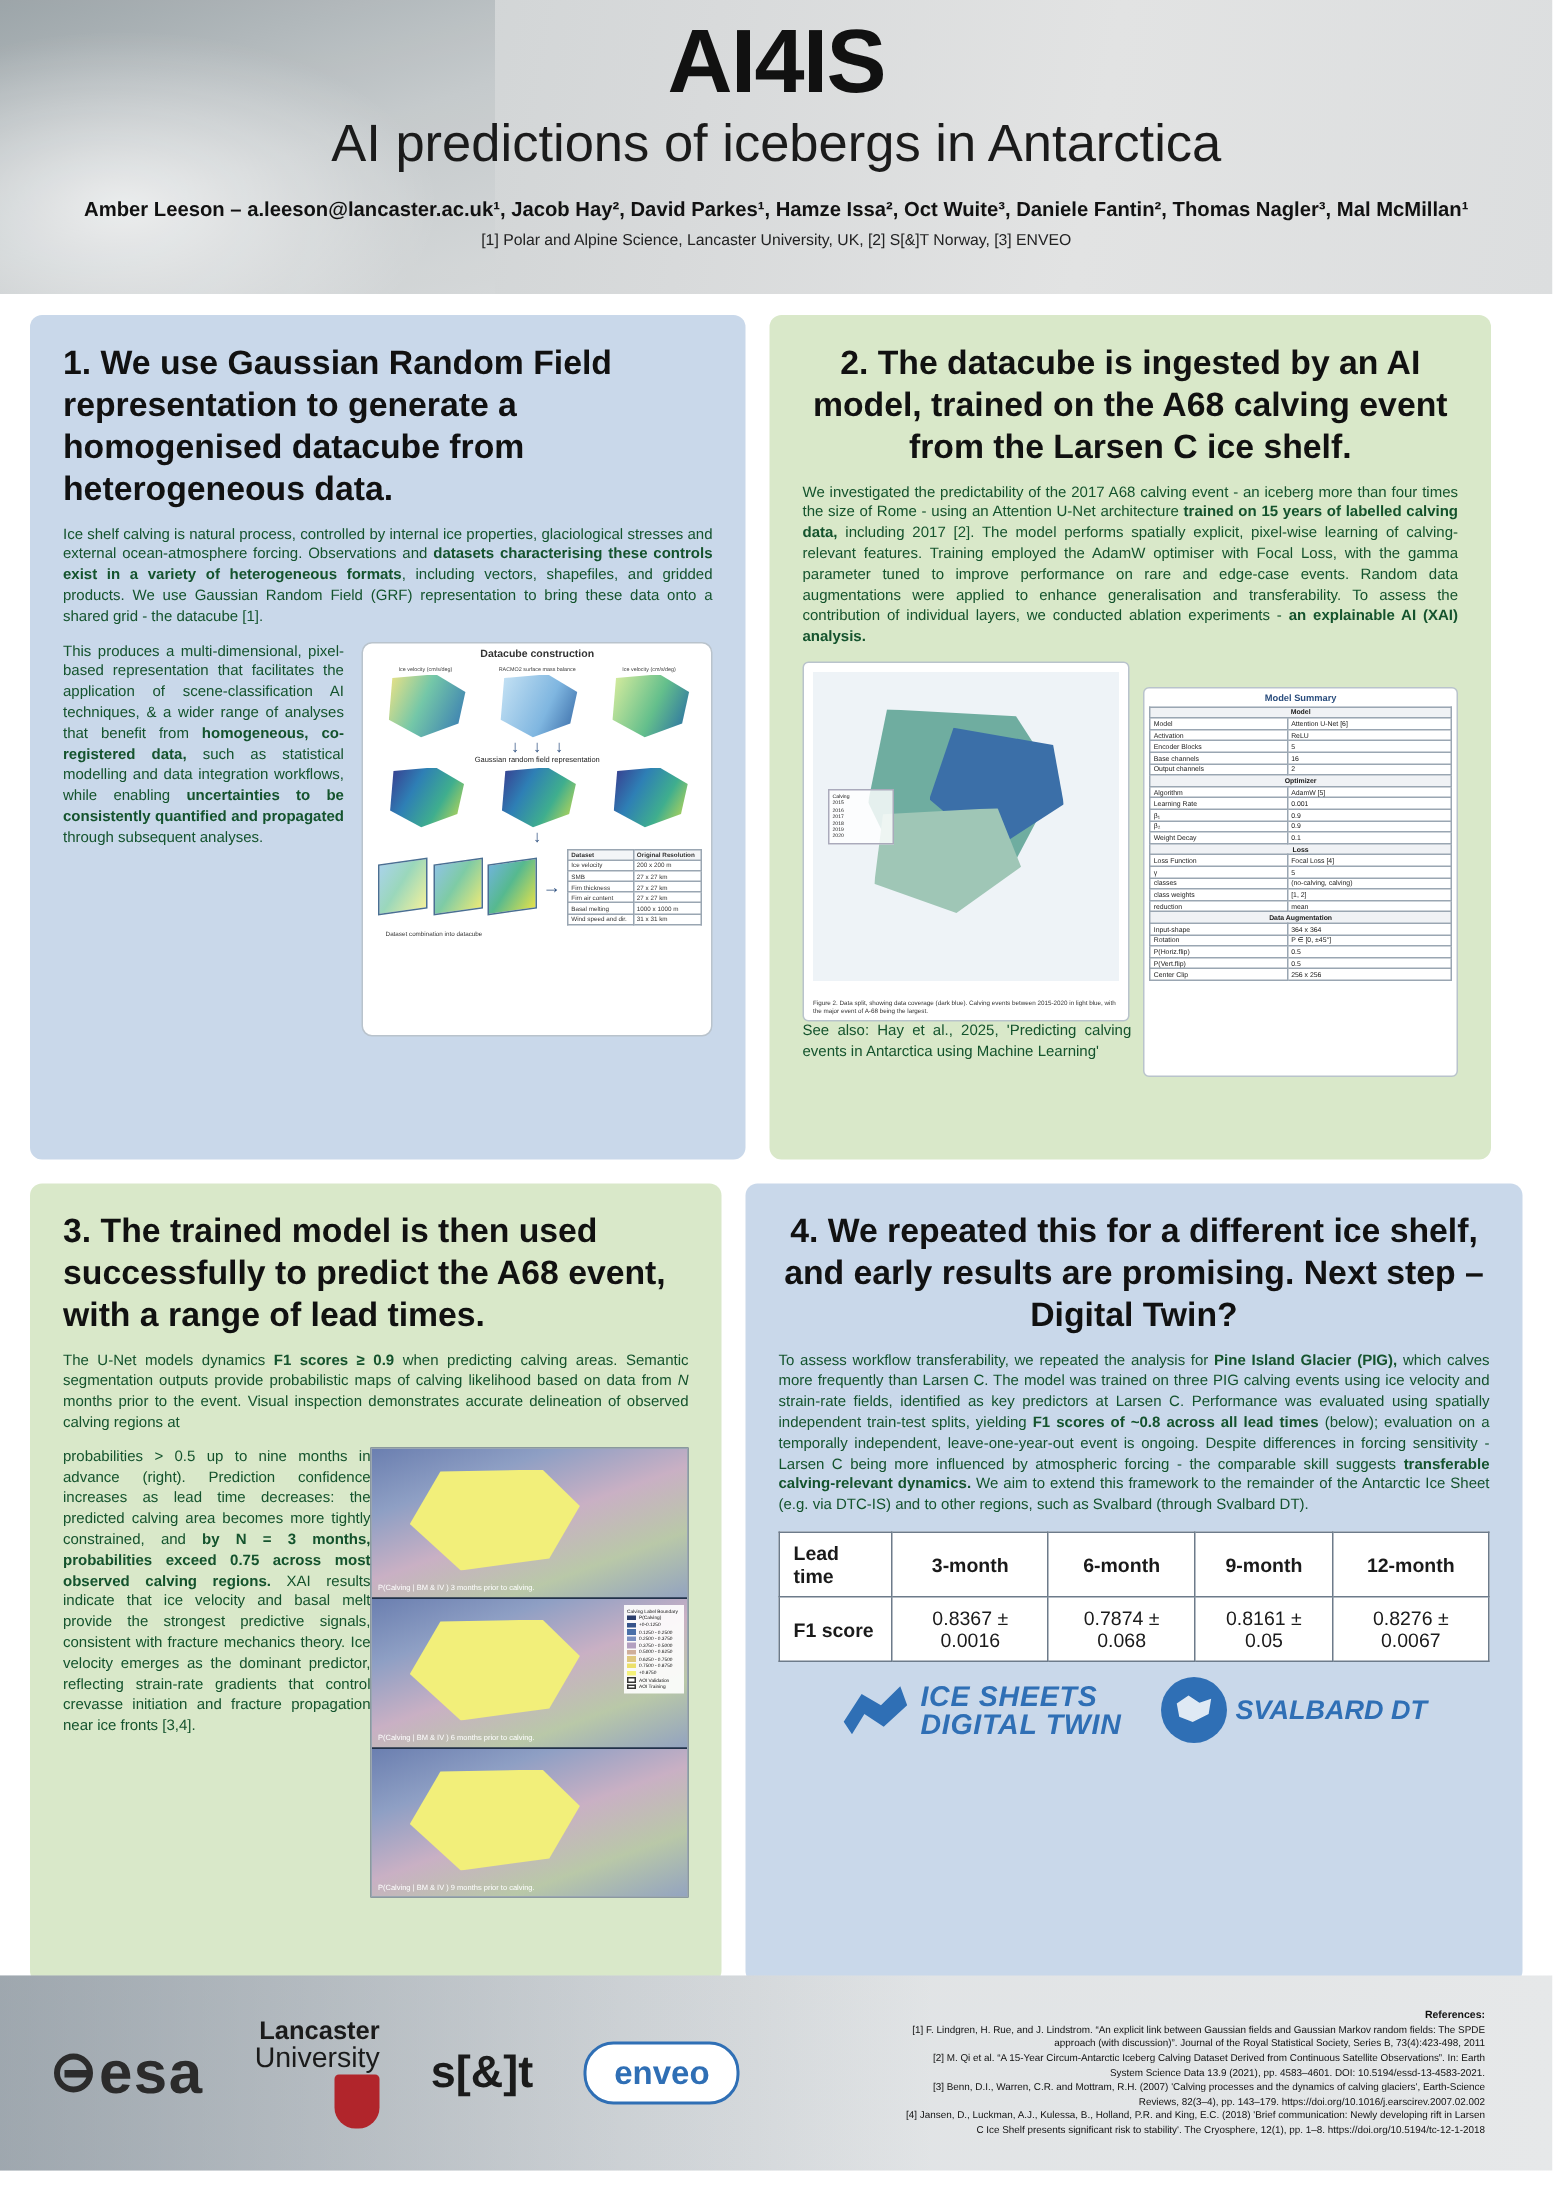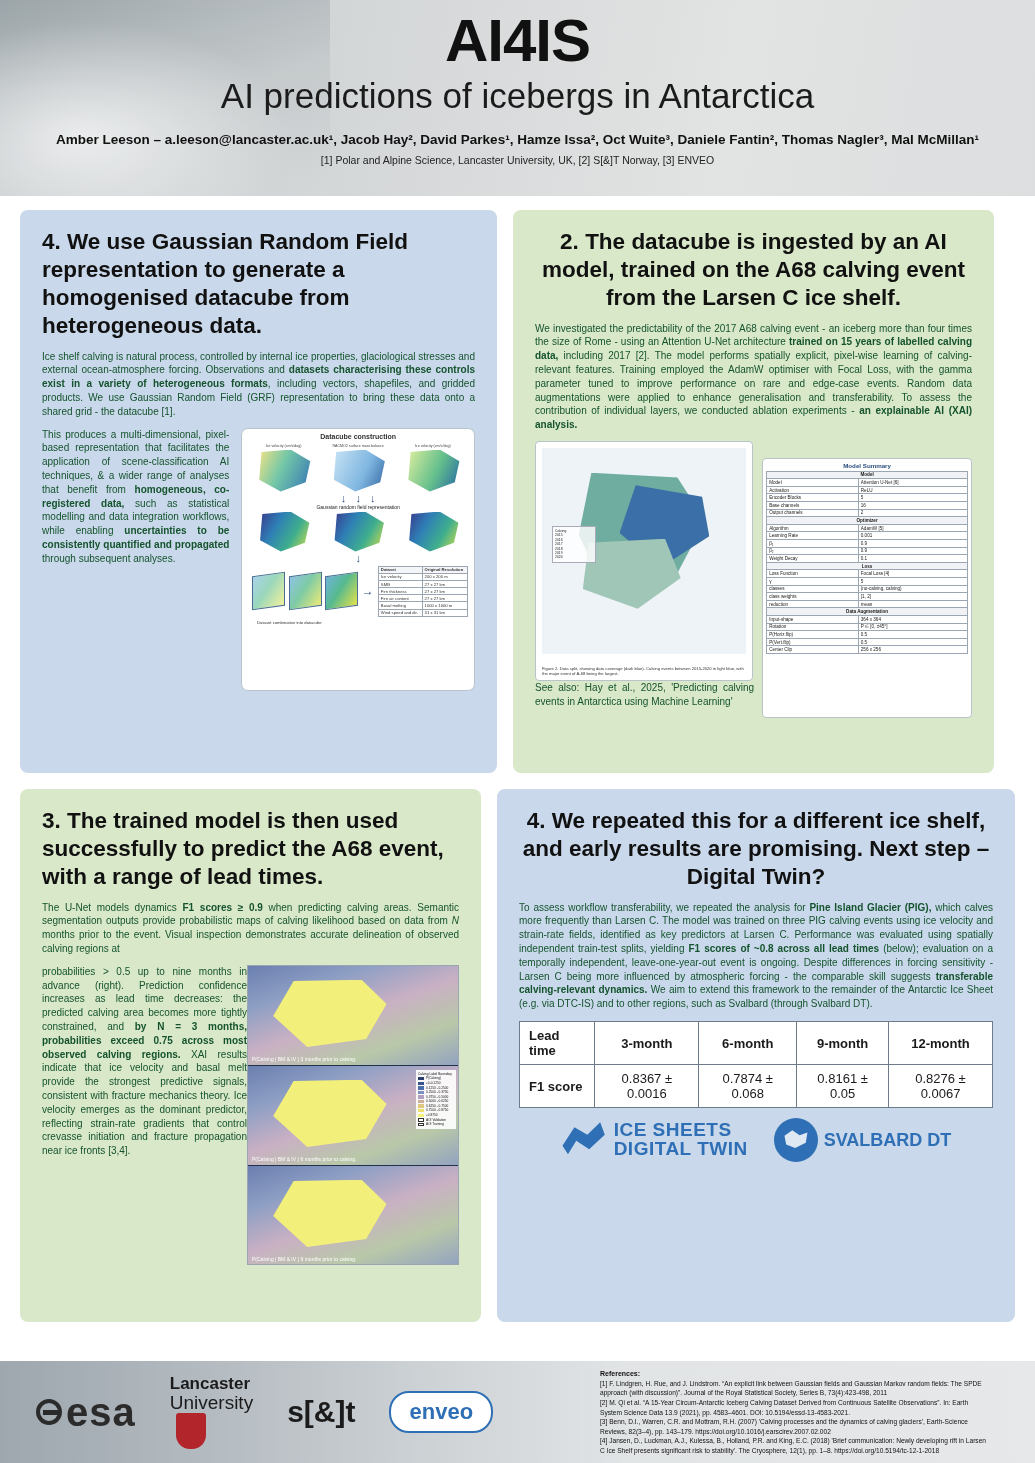--- a/index.html
+++ b/index.html
@@ -159,37 +159,37 @@
   .pred-legend{ position:absolute; right:2px; bottom:36px; width:40px; font-size:3.2px; color:#fff;
       background:rgba(255,255,255,.9); color:#111; padding:2px; }
   .pred-legend .sw{ display:flex; align-items:center; gap:2px; line-height:4.6px;}
   .pred-legend .sw i{ width:6px;height:3.4px; display:inline-block;}
 
   
   .f1table{ margin:10px auto 6px auto; border-collapse:collapse; font-size:13px; background:#fff;}
   .f1table th,.f1table td{ border:1px solid #6d7b8a; padding:6px 9px; text-align:center;}
   .f1table th{ font-weight:bold;margin-top:32px;}
   .f1table td.rowhdr, .f1table th.rowhdr{ font-weight:bold; text-align:left;}
-  .logos4{ display:flex; align-items:flex-start; justify-content:center; gap:26px; margin-top:10px;}
+  .logos4{ display:flex; align-items:flex-end; justify-content:center; gap:26px; margin-top:10px;font-style:italic;}
   .logo-dtc{ display:flex; align-items:center; gap:7px;}
   .logo-dtc .glyph{ width:46px;height:42px;position:relative;}
   .logo-dtc .glyph:before{content:"";position:absolute;inset:0;
     background:#2f6fb5;clip-path:polygon(4% 66%,30% 22%,58% 40%,86% 10%,96% 40%,62% 74%,34% 54%,16% 86%);}
   .logo-dtc .txt{ font-size:19px; font-weight:bold; color:#2f6fb5; line-height:1.02; letter-spacing:.5px;}
   .logo-sv{ display:flex; align-items:center; gap:6px;}
   .logo-sv .circle{ width:44px;height:44px;border-radius:50%;background:#2f6fb5;position:relative;}
   .logo-sv .circle:after{content:"";position:absolute;left:8px;top:11px;width:28px;height:22px;background:#dfe9f4;
     clip-path:polygon(10% 30%,38% 6%,64% 28%,92% 16%,86% 62%,48% 86%,16% 70%);}
   .logo-sv .txt{ font-size:18px;font-weight:bold;color:#2f6fb5;}
 
   
   .footer{
-    position:absolute; left:0; bottom:0; width:1035px; height:102px;
+    position:absolute; left:0; bottom:16px; width:1035px; height:130px;
     background:linear-gradient(90deg,#cdd2d6 0%,#dfe2e4 40%,#e6e8e9 100%);
-    display:flex; align-items:center;
+    display:flex; align-items:center;text-align:right;
   }
   .footer:before{
     content:""; position:absolute; left:0; top:0; width:620px; height:130px;
     background:linear-gradient(90deg,rgba(120,132,142,.55),rgba(220,224,227,.1));
   }
   .footer-logos{ position:relative; z-index:2; display:flex; align-items:center; gap:34px; padding-left:36px; width:600px;}
   .esa{ font-size:40px; font-weight:bold; color:#2b2b2b; letter-spacing:1px; display:flex; align-items:center; gap:4px;}
   .esa .dot{ width:26px;height:26px;border-radius:50%;border:4px solid #2b2b2b; display:inline-block; position:relative;}
   .esa .dot:after{content:"";position:absolute;left:3px;top:7px;width:16px;height:5px;background:#2b2b2b;}
   .lanc{ font-size:17px; font-weight:bold; color:#1b1b1b; line-height:1.05;}
@@ -210,21 +210,21 @@
     <div class="authors">Amber Leeson – a.leeson@lancaster.ac.uk¹, Jacob Hay², David Parkes¹, Hamze Issa², Oct Wuite³, Daniele Fantin², Thomas Nagler³, Mal McMillan¹</div>
     <div class="affil">[1] Polar and Alpine Science, Lancaster University, UK, [2] S[&amp;]T Norway, [3] ENVEO</div>
   </div>
 </div>
 
 <div class="board">
 
   <div class="row">
 
     <div class="panel blue p1">
-      <h2>4. We use Gaussian Random Field representation to generate a homogenised datacube from heterogeneous data.</h2>
+      <h2>1. We use Gaussian Random Field representation to generate a homogenised datacube from heterogeneous data.</h2>
       <p><span>Ice shelf calving is natural process, controlled by internal ice properties, glaciological stresses and external ocean-atmosphere forcing. Observations and </span><b>datasets characterising these controls exist in a variety of heterogeneous formats</b><span>, including vectors, shapefiles, and gridded products. We use Gaussian Random Field (GRF) representation to bring these data onto a shared grid - the datacube [1].</span></p>
 
       <div class="p1-flow">
         <div class="p1-text">
           <p><span>This produces a multi-dimensional, pixel-based representation that facilitates the application of scene-classification AI techniques, &amp; a wider range of analyses that benefit from </span><b>homogeneous, co-registered data,</b><span> such as statistical modelling and data integration workflows, while enabling </span><b>uncertainties to be consistently quantified and propagated</b><span> through subsequent analyses.</span></p>
         </div>
 
         <div class="fig-datacube">
           <div class="fig-cap">Datacube construction</div>
           <div class="mini-maps">

